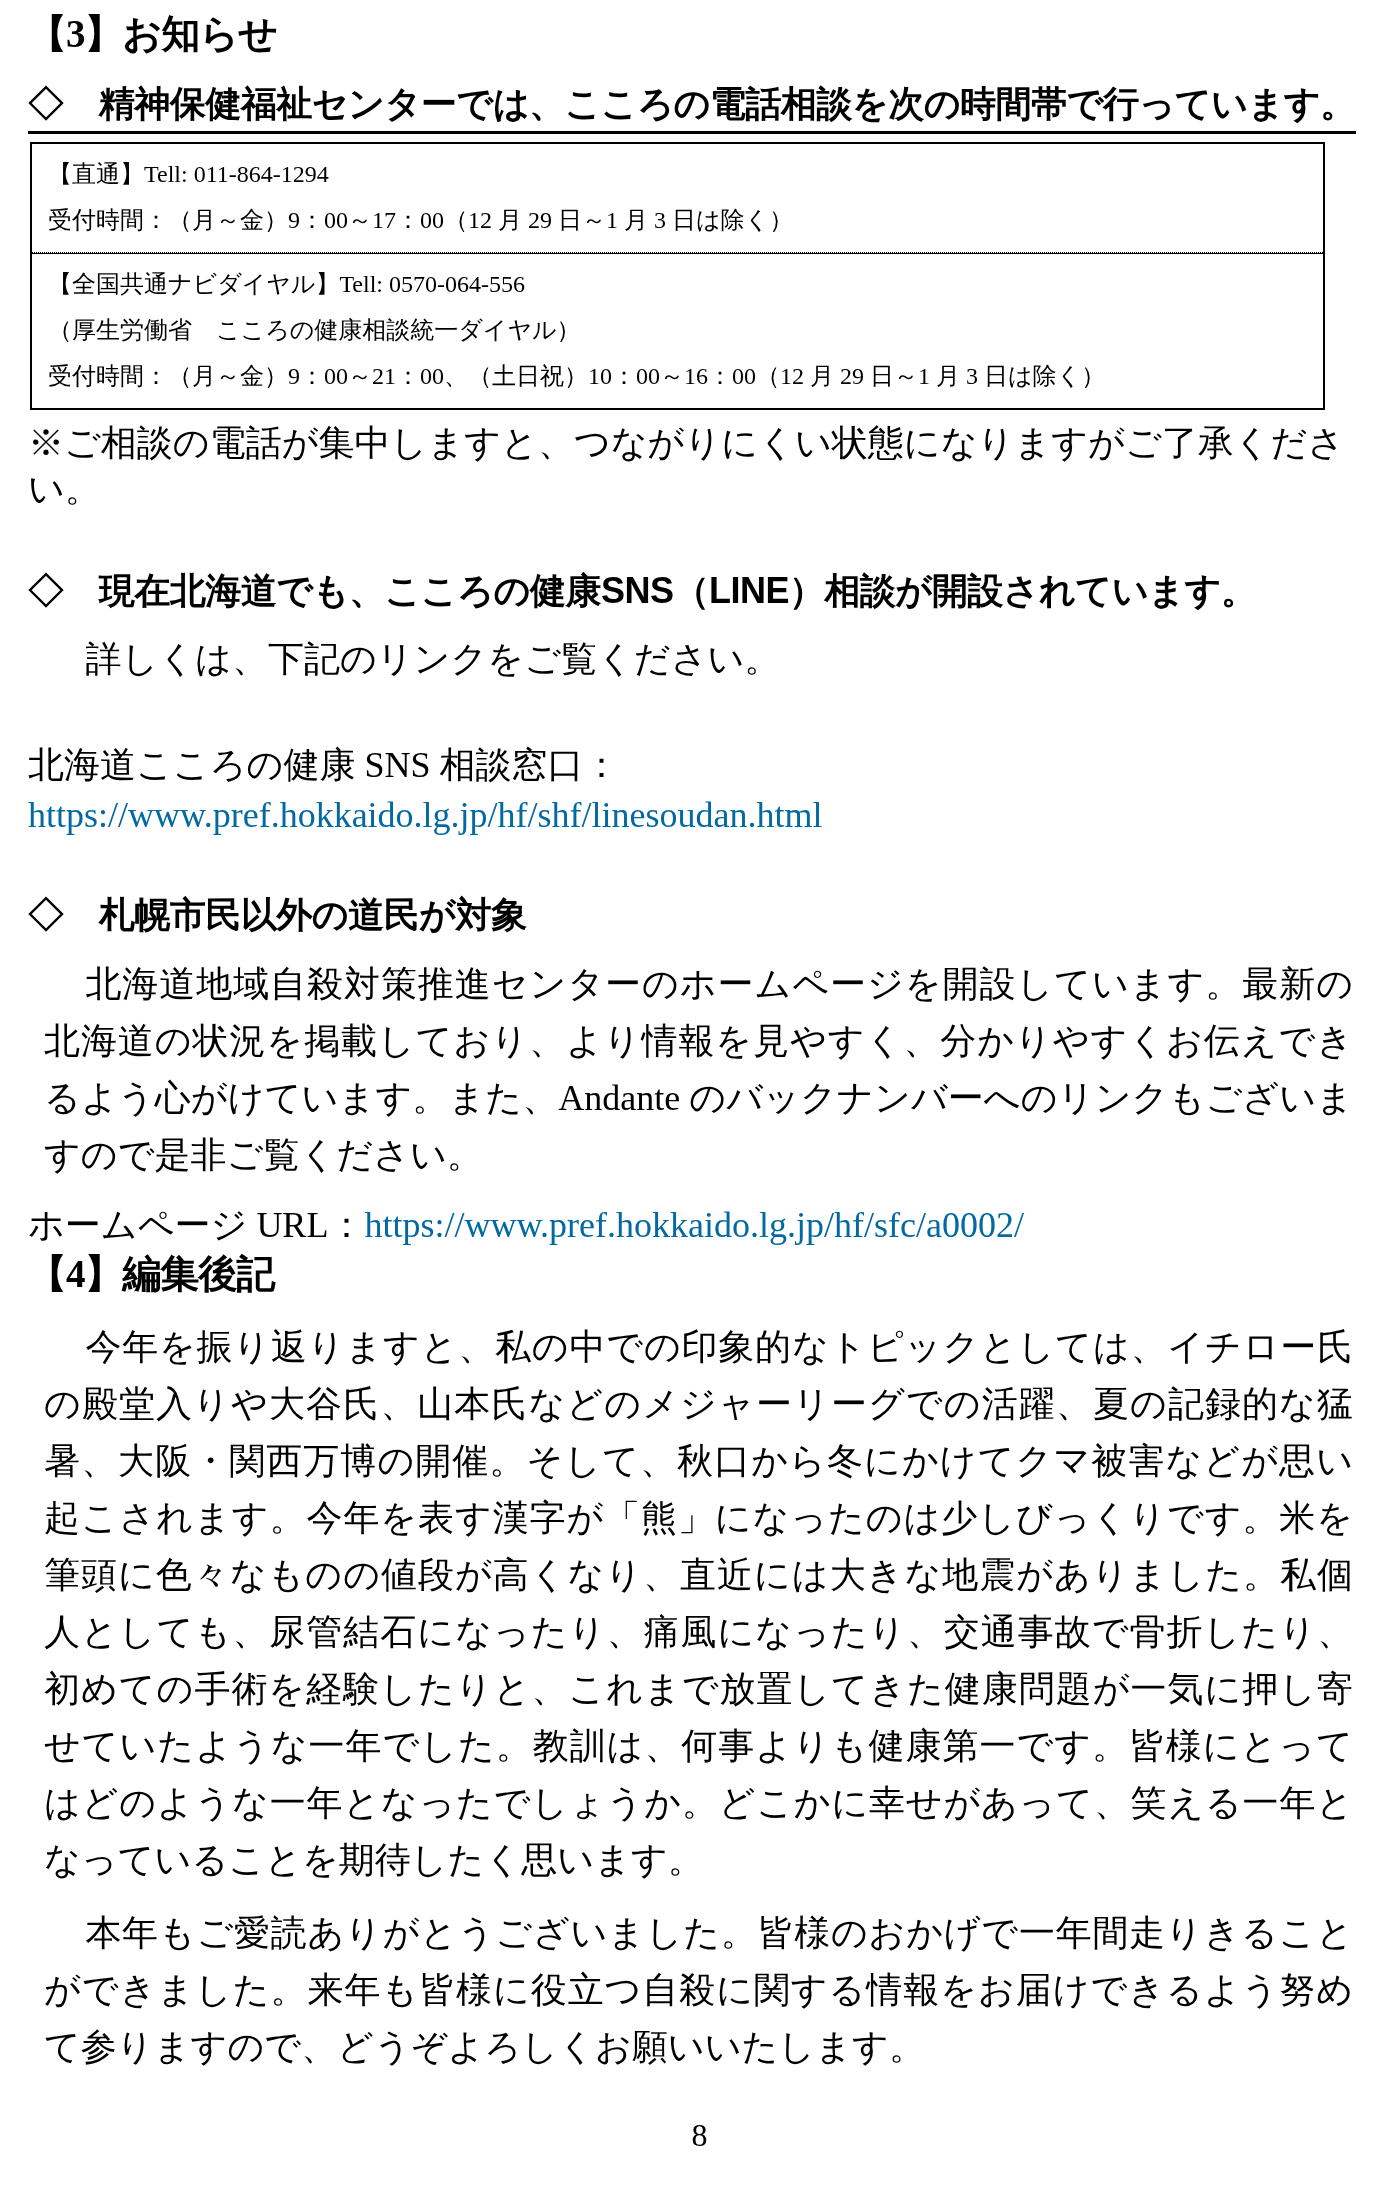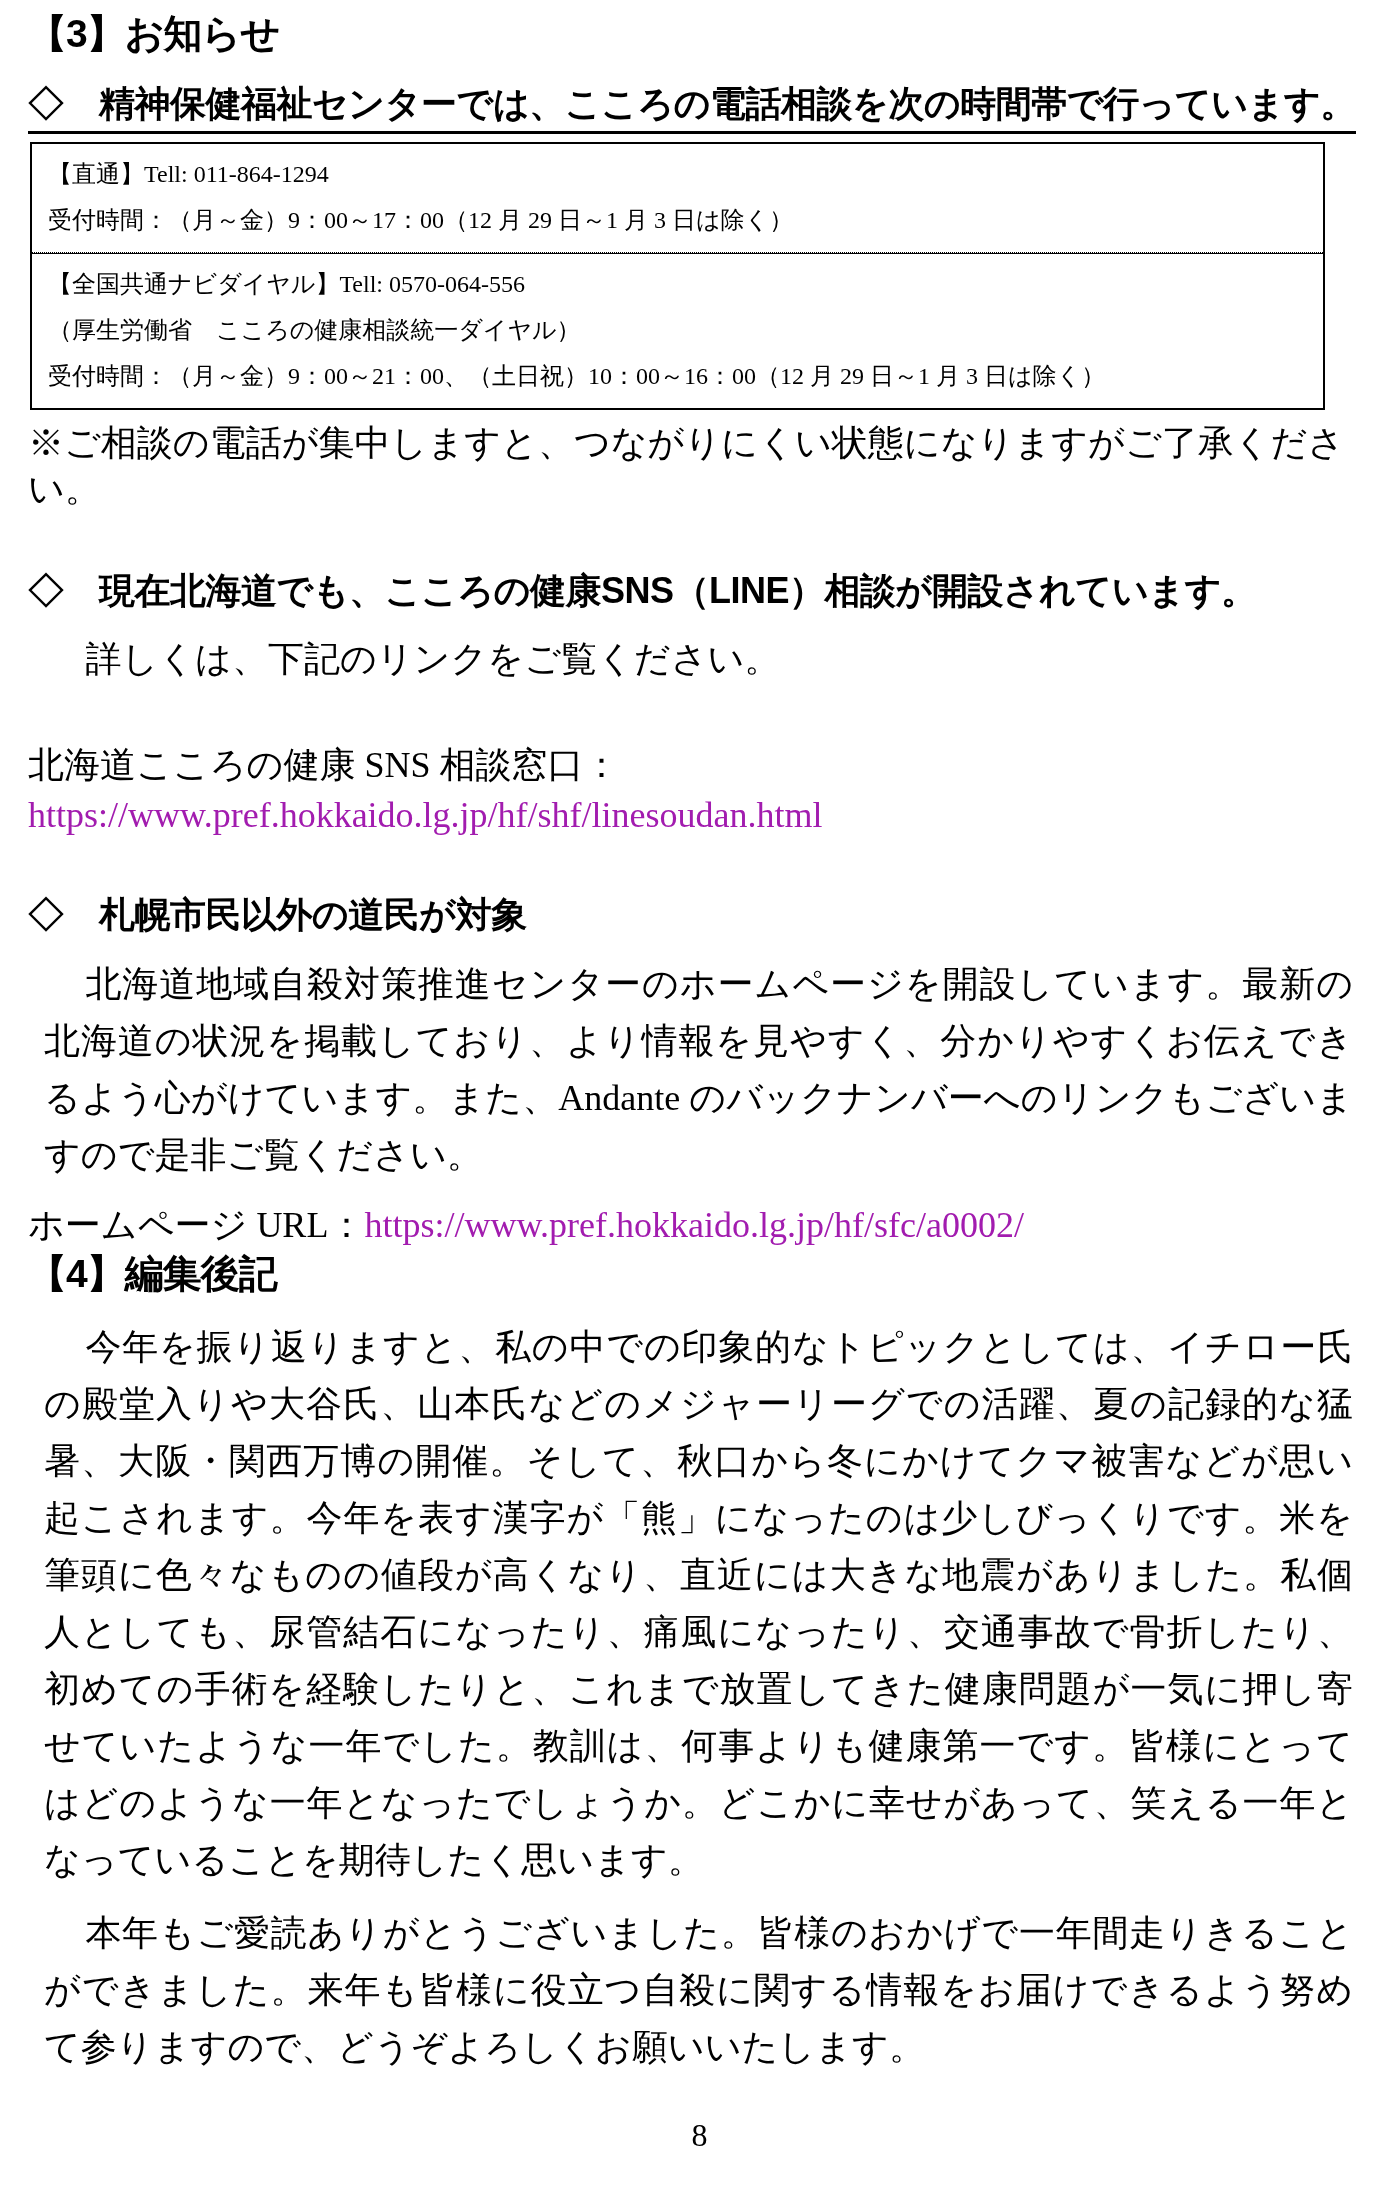--- a/index.html
+++ b/index.html
@@ -8,21 +8,21 @@
     width:1399px; height:2196px;
     margin:0 auto;
     background:#ffffff;
     color:#000000;
     box-sizing:border-box;
     padding:10px 30px 0 28px;
     font-family:"Liberation Serif", serif;
     overflow:hidden;
   }
   .section-title {
-    font-family:Liberation Sans, sans-serif;
+    font-family:Liberation Serif, serif;
     font-weight:bold;
     font-size:39px;
     line-height:1.25;
     margin:0;
     letter-spacing:-1px;
   }
   .section-title.editorial-title { }
   .diamond-heading {
     font-family:"Liberation Sans", sans-serif;
     font-weight:bold;
@@ -58,21 +58,21 @@
   .indent { text-indent:1.15em; }
   .note-line { font-size:36px; line-height:46px; margin:10px 0 0 0; }
   .sns-heading { margin-top:56px; }
   .sns-detail { margin-top:14px; }
   .link-line { font-size:36px; line-height:50px; margin:0; }
   .sns-link-line { margin-top:52px; }
   .homepage-heading { margin-top:52px; }
   .homepage-body { margin-top:14px; }
   .homepage-url-line { margin-top:14px; }
   .editorial-p1 { margin-top:20px; }
-  .plain-link { color:#a21caf; text-decoration:none; cursor:pointer;margin-top:32px; }
+  .plain-link { color:#0369a1; text-decoration:none; cursor:pointer;margin-top:32px; }
   .page-number {
     position:absolute;
     left:0; right:0;
     bottom:42px;
     text-align:center;
     font-size:32px;
   }
 </style>
 </head>
 <body>

